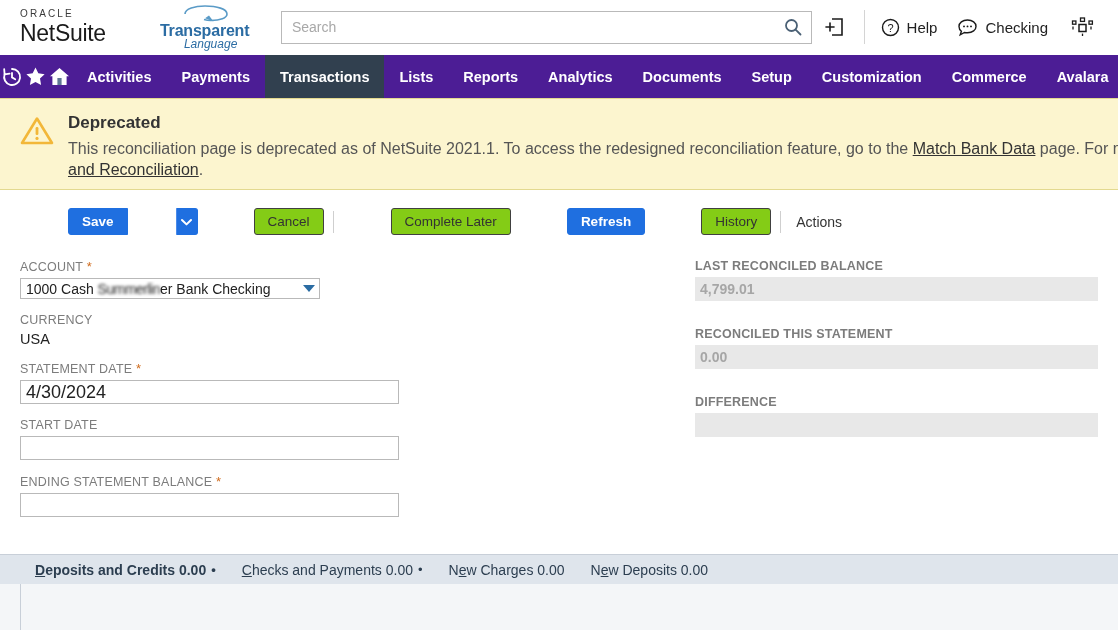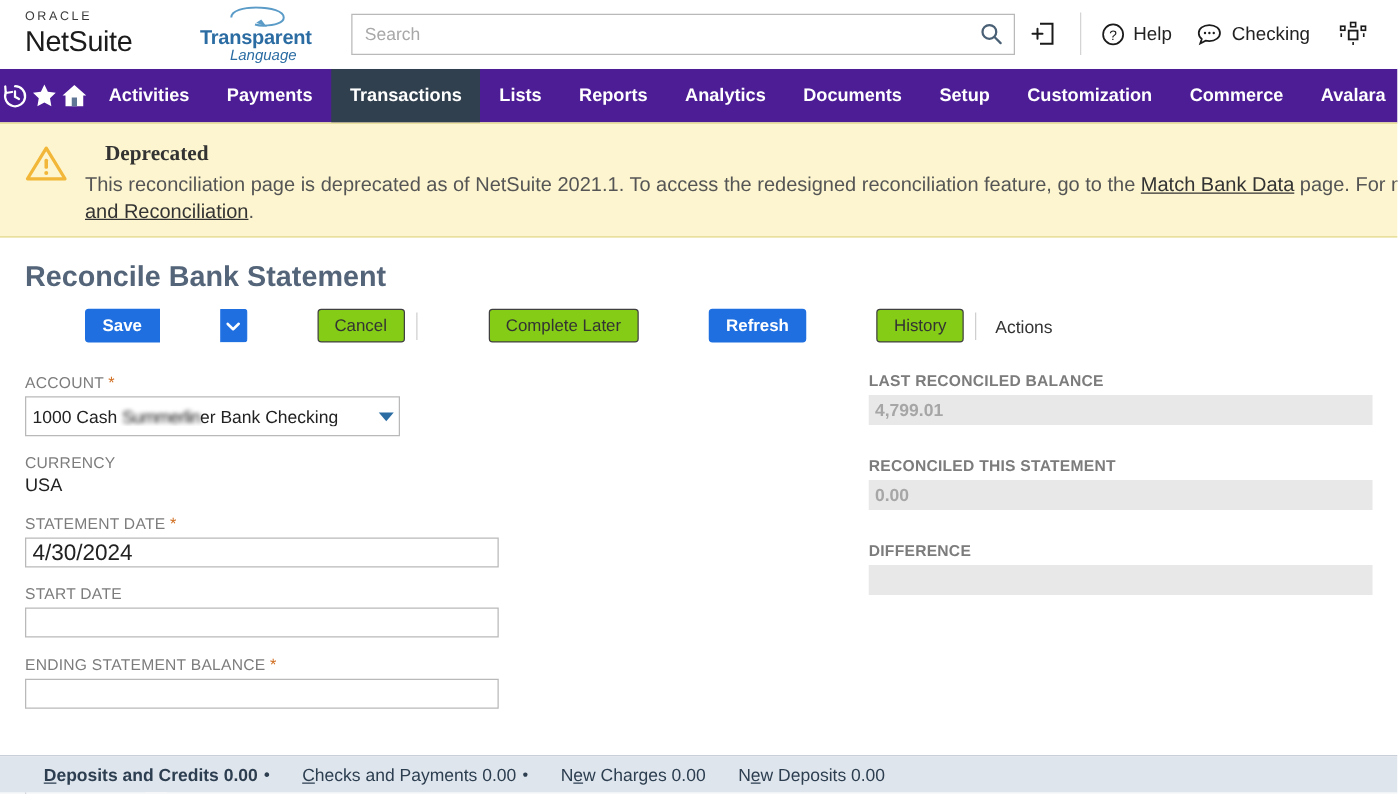--- a/index.html
+++ b/index.html
@@ -146,22 +146,21 @@
     border-bottom: 1px solid #e3d98f;
     padding: 14px 20px 14px 20px;
     display: flex;
     gap: 14px;
     height: 92px;
   }
   .banner-icon { flex: 0 0 auto; padding-top: 2px; }
   .banner-body { flex: 1; min-width: 0; }
   .banner-title {
     font-size: 17px; font-weight: bold; color: #333333;
-    margin: 0 0 5px 16px;
-    font-family: Liberation Serif, serif;
+    margin: 0 0 5px 0;
   }
   .banner-text {
     font-size: 16px; color: #555555; line-height: 21px;
     white-space: nowrap;
   }
   .banner-text.second { white-space: normal; }
   .banner-link {
     color: #333; text-decoration: underline; cursor: pointer;
     font-weight: normal;
   }
@@ -222,21 +221,21 @@
   .field-label {
     font-size: 12.5px;
     color: #7c7c7c;
     text-transform: uppercase;
     letter-spacing: 0.2px;
     margin-bottom: 4px;
     display: block;
   }
   .req { color: #d06c1e; font-size: 13px; }
   .select-box {
-    width: 300px; height: 32px;
+    width: 300px; height: 21px;
     border: 1px solid #b9b9b9;
     background: #fff;
     display: flex; align-items: center;
     padding: 0 4px 0 5px;
     font-size: 14px; color: #222;
     cursor: pointer;
     position: relative;
   }
   .select-text { flex: 1; white-space: nowrap; overflow: hidden; }
   .redacted {
@@ -427,21 +426,20 @@
   </div>
   <div class="banner-body">
     <div class="banner-title">Deprecated</div>
     <div class="banner-text"><span>This reconciliation page is deprecated as of NetSuite 2021.1. To access the redesigned reconciliation feature, go to the </span><span class="banner-link">Match Bank Data</span><span> page. For more informat</span></div>
     <div class="banner-text second"><span class="banner-link">and Reconciliation</span><span>.</span></div>
   </div>
 </div>
 
 <div class="page-body">
 
-  <h1 class="page-title">Reconcile Bank Statement</h1>
 
   <div class="btn-row">
     <div class="btn btn-primary">Save</div>
     <div class="btn btn-primary-caret">
       <svg width="11" height="8" viewBox="0 0 11 8">
         <path d="M1 2 L5.5 6.4 L10 2" fill="none" stroke="#ffffff" stroke-width="2" stroke-linecap="round" stroke-linejoin="round"></path>
       </svg>
     </div>
     <div class="gap8"></div>
     <div class="btn btn-secondary">Cancel</div>

